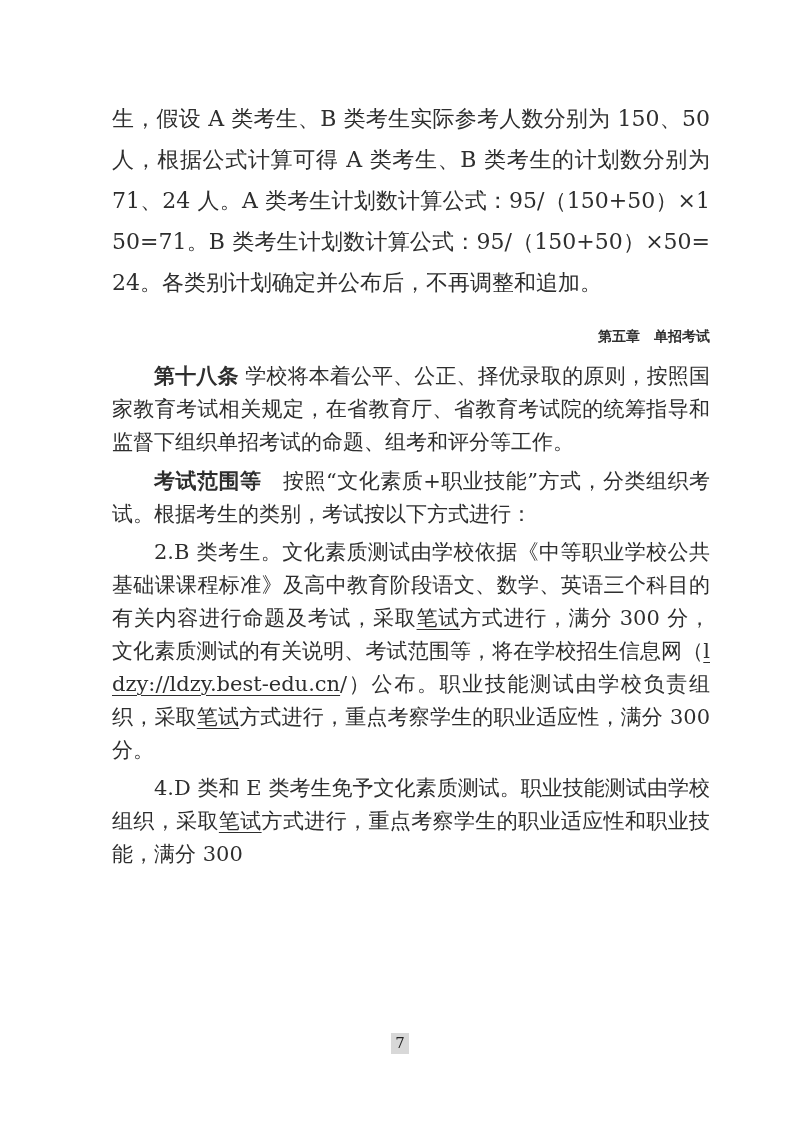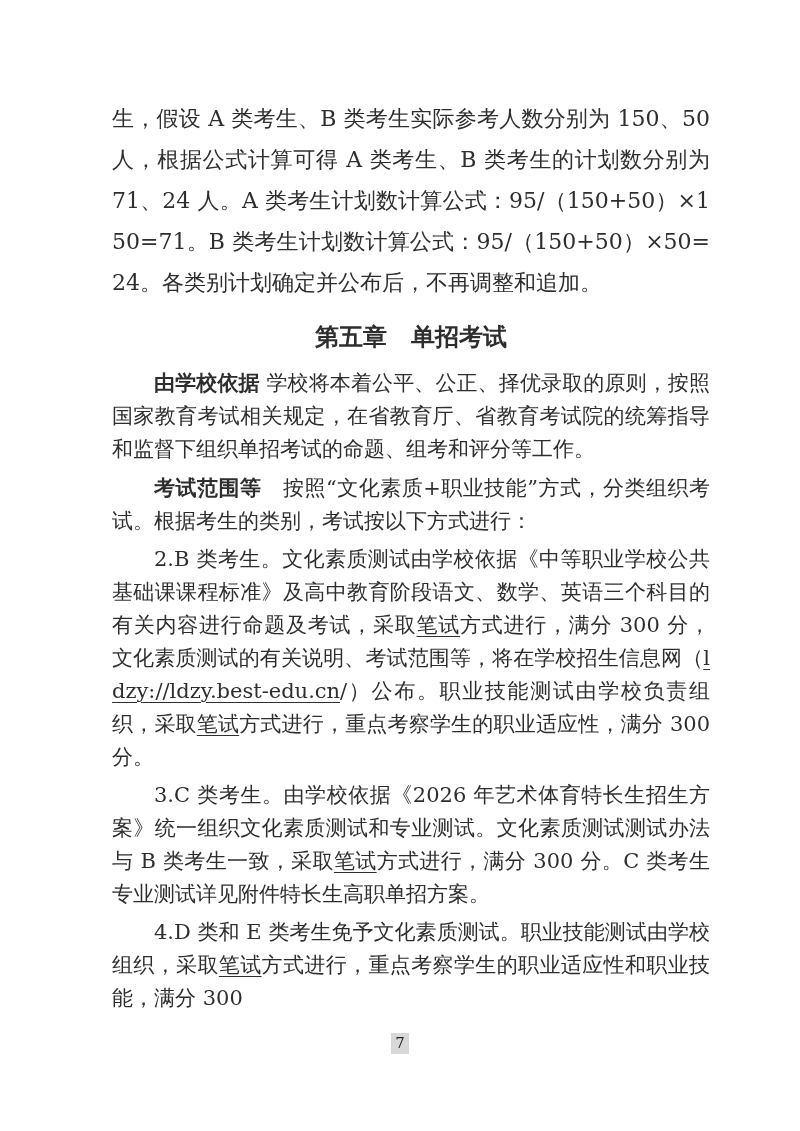--- a/index.html
+++ b/index.html
@@ -32,26 +32,26 @@
     margin-bottom: 5px;
     word-break: break-all;
   }
   .para-large {
     font-size: 22px;
     line-height: 41px;
     margin-bottom: 16px;
   }
   .indent { text-indent: 2em; }
   .heading {
-    font-size: 24px;
+    font-size: 14px;
     font-weight: bold;
-    text-align: center;
+    text-align: right;
     line-height: 33px;
     margin-top: 17px;
-    margin-bottom: 13px;
+    margin-bottom: 6px;
   }
   .seg-bold { font-weight: bold; }
   .seg-underline {
     text-decoration: underline;
     text-underline-offset: 4px;
     text-decoration-thickness: 1px;
   }
   .footer {
     position: absolute;
     left: 0;
@@ -67,22 +67,21 @@
     color: #222222;
   }
 </style>
 </head>
 <body>
 
 <div class="page">
   <div class="doc-body">
       <p class="para para-large"><span>生，假设 A 类考生、B 类考生实际参考人数分别为 150、50 人，根据公式计算可得 A 类考生、B 类考生的计划数分别为 71、24 人。A 类考生计划数计算公式：95/（150+50）×150=71。B 类考生计划数计算公式：95/（150+50）×50=24。各类别计划确定并公布后，不再调整和追加。</span></p>
       <p class="heading"><span class="seg-bold">第五章　单招考试</span></p>
-      <p class="para indent"><span class="seg-bold">由学校依据</span><span> 学校将本着公平、公正、择优录取的原则，按照国家教育考试相关规定，在省教育厅、省教育考试院的统筹指导和监督下组织单招考试的命题、组考和评分等工作。</span></p>
+      <p class="para indent"><span class="seg-bold">第十八条</span><span> 学校将本着公平、公正、择优录取的原则，按照国家教育考试相关规定，在省教育厅、省教育考试院的统筹指导和监督下组织单招考试的命题、组考和评分等工作。</span></p>
       <p class="para indent"><span class="seg-bold">考试范围等</span><span>　按照“文化素质+职业技能”方式，分类组织考试。根据考生的类别，考试按以下方式进行：</span></p>
       <p class="para indent"><span>2.B 类考生。文化素质测试由学校依据《中等职业学校公共基础课课程标准》及高中教育阶段语文、数学、英语三个科目的有关内容进行命题及考试，采取</span><span class="seg-underline">笔试</span><span>方式进行，满分 300 分，文化素质测试的有关说明、考试范围等，将在学校招生信息网（</span><span class="seg-underline">ldzy://ldzy.best-edu.cn</span><span>/）公布。职业技能测试由学校负责组织，采取</span><span class="seg-underline">笔试</span><span>方式进行，重点考察学生的职业适应性，满分 300 分。</span></p>
-      <p class="para indent"><span>3.C 类考生。由学校依据《2026 年艺术体育特长生招生方案》统一组织文化素质测试和专业测试。文化素质测试测试办法与 B 类考生一致，采取</span><span class="seg-underline">笔试</span><span>方式进行，满分 300 分。C 类考生专业测试详见附件特长生高职单招方案。</span></p>
       <p class="para indent"><span>4.D 类和 E 类考生免予文化素质测试。职业技能测试由学校组织，采取</span><span class="seg-underline">笔试</span><span>方式进行，重点考察学生的职业适应性和职业技能，满分 300</span></p>
     </div>
   <div class="footer">
     <span class="page-num" style="background: rgb(216, 216, 216);">7</span>
   </div>
 </div>
 
 </body></html>

